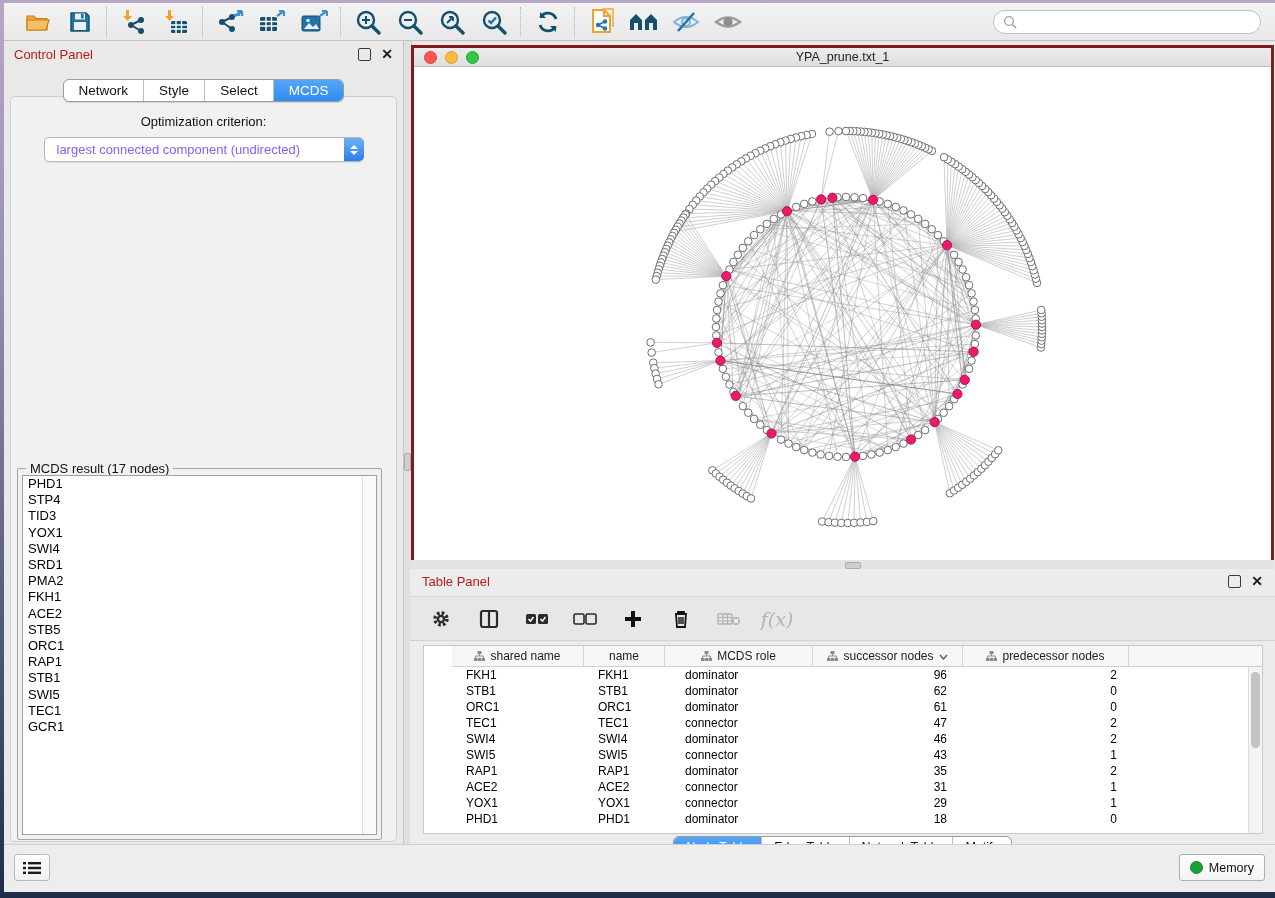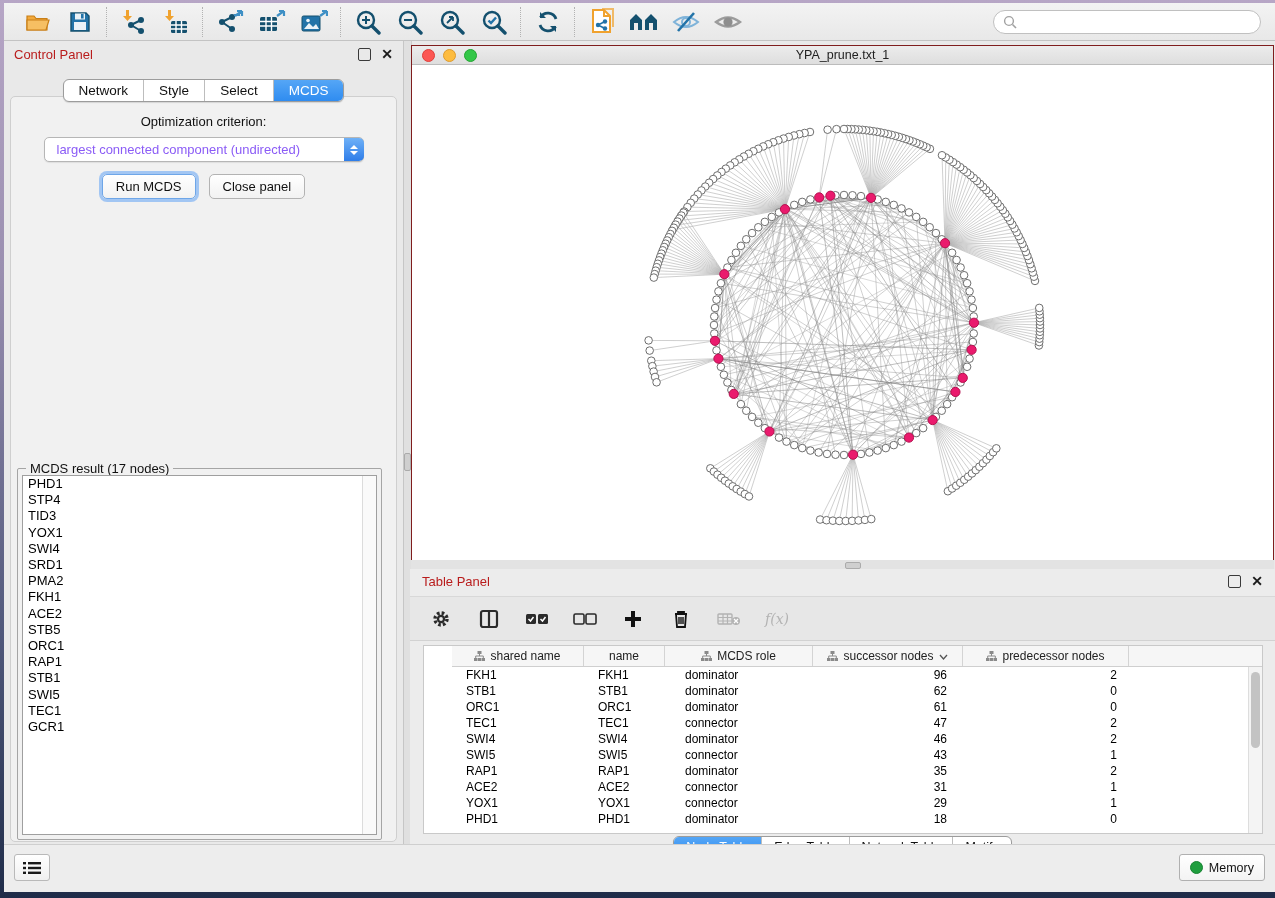--- a/index.html
+++ b/index.html
@@ -53,39 +53,39 @@
   #mcds-fieldset{position:absolute;left:6px;top:371px;width:363px;height:370px;border:1px solid #a5a5a5;border-radius:2px;}
   #mcds-legend{position:absolute;top:-8px;left:8px;background:#f1f1f1;padding:0 4px;font-size:13px;color:#111;}
   #mcds-list{position:absolute;left:4px;right:4px;top:6px;bottom:4px;background:#fff;border:1px solid #9f9f9f;overflow:hidden;}
   .mcds-item{font-size:13px;line-height:16.2px;padding-left:5px;color:#000;}
   #mcds-scroll{position:absolute;right:0;top:0;bottom:0;width:13px;background:#fafafa;border-left:1px solid #dcdcdc;}
 
   
   #right-region{position:absolute;left:406px;top:38px;right:0;bottom:47px;}
   .vsplit{position:absolute;left:399px;top:38px;width:7px;bottom:47px;background:#e0e0e0;border-left:1px solid #c6c6c6;border-right:1px solid #cdcdcd;}
   .vsplit .knob{position:absolute;left:0px;top:412px;width:5px;height:16px;background:#cfcfcf;border:1px solid #aaa;border-radius:2px;}
-  #net-window{position:absolute;left:1px;top:4px;right:1px;height:514px;background:#fff;border:1px solid #7f1d1d;}
+  #net-window{position:absolute;left:1px;top:4px;right:1px;height:514px;background:#fff;border:3px solid #7f1d1d;}
   #net-titlebar{height:18px;background:linear-gradient(#ececec,#dedede);border-bottom:1px solid #bcbcbc;position:relative;display:flex;align-items:center;}
   .tl{width:11px;height:11px;border-radius:50%;margin-left:8px;cursor:pointer;}
   .tl.red{background:#fc5753;border:.5px solid #df3e3a;margin-left:10px;}
   .tl.yellow{background:#fdbc40;border:.5px solid #de9b2d;}
   .tl.green{background:#33c748;border:.5px solid #22a532;}
   #net-title{position:absolute;left:0;right:0;text-align:center;font-size:12.5px;color:#222;}
   #net-canvas{position:absolute;left:0;right:0;top:19px;bottom:0;background:#fff;overflow:hidden;}
   .hsplit{position:absolute;left:1px;right:1px;top:519px;height:9px;background:#e3e3e3;}
   .hsplit .knob{position:absolute;left:434px;top:2px;width:14px;height:5px;background:#cfcfcf;border:1px solid #ababab;border-radius:2px;}
 
   
   #table-panel{position:absolute;left:0;right:0;top:528px;bottom:0;background:#ececec;}
   #tp-head{height:24px;display:flex;align-items:center;padding:0 12px;}
   #tp-toolbar{position:absolute;left:0;right:0;top:27px;height:43px;background:#e7e7e7;
     border-top:1px solid #d8d8d8;border-bottom:1px solid #d2d2d2;display:flex;align-items:center;padding-left:18px;gap:22px;}
   .tpi{display:flex;align-items:center;justify-content:center;width:26px;height:26px;cursor:pointer;}
   .tpi.disabled{cursor:default;}
-  .fx{font-family:"DejaVu Serif",serif;font-style:italic;font-size:14px;color:#b3b3b3;}
+  .fx{font-family:"DejaVu Serif",serif;font-style:italic;font-size:19px;color:#b3b3b3;}
   #table-wrap{position:absolute;left:13px;right:12px;top:76px;height:187px;background:#fff;border:1px solid #c9c9c9;overflow:hidden;padding-left:28px;}
   .thead{display:flex;height:20px;background:#f6f6f6;border-bottom:1px solid #cfcfcf;}
   .th{display:flex;align-items:center;justify-content:center;gap:5px;font-size:12px;color:#222;
       border-right:1px solid #d4d4d4;box-sizing:border-box;cursor:pointer;}
   .th .treeicon{display:inline-flex;}
   .trow{display:flex;height:16px;align-items:center;}
   .td{font-size:12px;color:#000;box-sizing:border-box;white-space:nowrap;overflow:hidden;}
   .td.num{text-align:right;}
   #tbl-scroll{position:absolute;right:0;top:21px;bottom:0;width:13px;background:#f4f4f4;border-left:1px solid #ddd;}
   #tbl-thumb{position:absolute;left:2px;top:5px;width:9px;height:76px;background:#c3c3c3;border-radius:5px;}
@@ -307,24 +307,20 @@
       </span>
     </div>
     <div id="cp-inner">
       <div class="opt-label">Optimization criterion:</div>
       <div class="dropdown">
         <span class="val">largest connected component (undirected)</span>
         <span class="dd-stepper">
             <i class="up"></i>
             <i class="dn"></i>
           </span>
-      </div>
-      <div class="btn-row">
-        <span class="mac-btn focused">Run MCDS</span>
-        <span class="mac-btn">Close panel</span>
       </div>
       <div id="mcds-fieldset">
         <span id="mcds-legend">MCDS result (17 nodes)</span>
         <div id="mcds-list">
           <div id="mcds-scroll"></div>
         <div class="mcds-item">PHD1</div>
             <div class="mcds-item">STP4</div>
             <div class="mcds-item">TID3</div>
             <div class="mcds-item">YOX1</div>
             <div class="mcds-item">SWI4</div>

